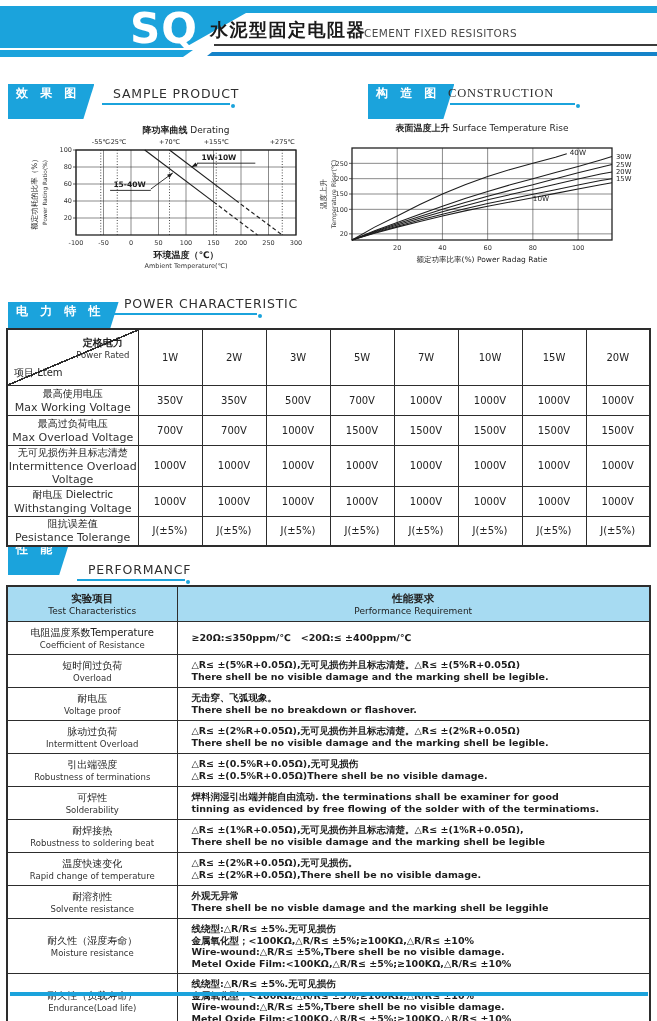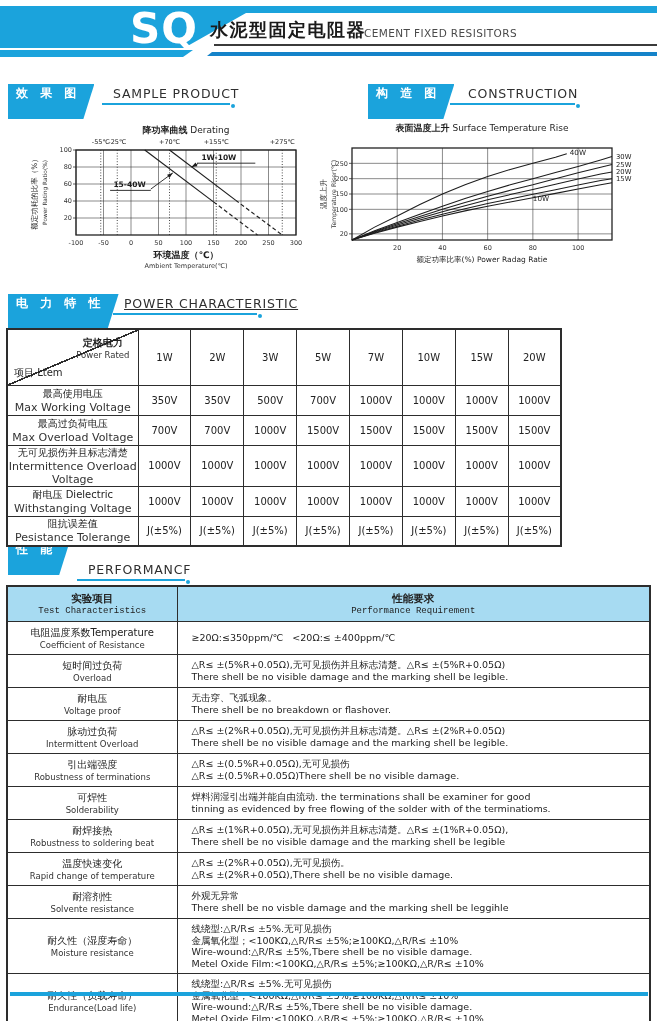--- a/index.html
+++ b/index.html
@@ -22,43 +22,43 @@
     clip-path:polygon(0 0,100% 0,calc(100% - 11px) 100%,0 100%);white-space:nowrap;}
   .sec-en{position:absolute;font-size:12.5px;color:#2f2f2f;letter-spacing:.8px;white-space:nowrap;}
   .sec-line{position:absolute;height:2px;background:var(--cyan,#1ba3dc);}
   .sec-dot{position:absolute;width:4px;height:4px;border-radius:50%;background:var(--cyan,#1ba3dc);}
   
   .chart{position:absolute;}
   #chart-derating{left:28px;top:122px;}
   #chart-temprise{left:318px;top:118px;}
   
   table{border-collapse:collapse;table-layout:fixed;background:#fff;}
-  #power-table{position:absolute;left:6px;top:328px;width:556px;border:2px solid #2d2d2d;}
+  #power-table{position:absolute;left:6px;top:328px;width:645px;border:2px solid #2d2d2d;}
   #power-table th,#power-table td{border:1px solid #2d2d2d;text-align:center;font-weight:normal;padding:0;}
   #power-table thead tr{height:56px;}
   #power-table tbody tr{height:30px;}
   .corner-cell{position:relative;
     background-image:linear-gradient(to bottom right,transparent calc(50% - .8px),#2d2d2d calc(50% - .8px),#2d2d2d calc(50% + .8px),transparent calc(50% + .8px));}
   .corner-top{position:absolute;top:6px;right:8px;text-align:center;}
   .corner-top .cn{font-size:10px;font-weight:bold;}
   .corner-top .en{font-size:8.5px;color:#333;}
   .corner-bottom{position:absolute;bottom:5px;left:6px;font-size:10px;}
   .col-head{font-size:10px;}
   .row-label .cn{font-size:10px;}
   .row-label .en{font-size:11px;color:#333;}
   .val-cell{font-size:10px;}
   #perf-table{position:absolute;left:6px;top:585px;width:645px;border:2px solid #2d2d2d;}
   #perf-table th,#perf-table td{border:1px solid #2d2d2d;font-weight:normal;vertical-align:middle;}
-  #perf-table thead th{background:var(--thbg,#a7dbf2);text-align:center;height:30px;padding:2px;font-family:Liberation Mono, monospace;}
+  #perf-table thead th{background:var(--thbg,#a7dbf2);text-align:center;height:30px;padding:2px;}
   #perf-table thead .cn{font-size:10.5px;font-weight:bold;}
   #perf-table thead .en{font-size:9px;color:#222;}
   #perf-table .item-cell{text-align:center;padding:4px 0;}
   #perf-table .item-cell .cn{font-size:10px;}
   #perf-table .item-cell .en{font-size:8.5px;color:#333;}
-  #perf-table .req-cell{font-size:9.5px;line-height:1.22;padding:4px 0 4px 14px;white-space:pre-wrap;color:#1d1d1d;}
+  #perf-table .req-cell{font-size:9.5px;line-height:1.22;padding:4px 0 4px 14px;white-space:pre-wrap;color:#1d1d1d;font-weight:bold;}
   
   .footer-bar{position:absolute;left:10px;top:992px;width:638px;height:4px;background:var(--cyan,#1ba3dc);}
 </style>
 </head>
 <body>
 
 <div class="page">
 
   <div>
     <div class="banner-main"></div>
@@ -71,27 +71,27 @@
   </div>
 
   <div>
     <span class="sec-box" style="left:8px;top:84px;">效 果 图</span>
     <span class="sec-en" style="left:113px;top:86px;">SAMPLE PRODUCT</span>
     <span class="sec-line" style="left:102px;top:103px;width:128px;"></span>
     <span class="sec-dot" style="left:231px;top:104px;"></span>
   </div>
   <div>
     <span class="sec-box" style="left:368px;top:84px;">构 造 图</span>
-    <span class="sec-en" style="left:468px;top:86px;">CONSTRUCTION</span>
+    <span class="sec-en" style="left:448px;top:86px;font-family:Liberation Serif, serif;">CONSTRUCTION</span>
     <span class="sec-line" style="left:450px;top:103px;width:125px;"></span>
     <span class="sec-dot" style="left:576px;top:104px;"></span>
   </div>
   <div>
-    <span class="sec-box" style="left:8px;top:294px;">电 力 特 性</span>
-    <span class="sec-en" style="left:124px;top:296px;text-decoration:underline;">POWER CHARACTERISTIC</span>
+    <span class="sec-box" style="left:8px;top:302px;">电 力 特 性</span>
+    <span class="sec-en" style="left:124px;top:296px;">POWER CHARACTERISTIC</span>
     <span class="sec-line" style="left:113px;top:313px;width:144px;"></span>
     <span class="sec-dot" style="left:258px;top:314px;"></span>
   </div>
   <div>
     <span class="sec-box" style="left:8px;top:540px;">性 能</span>
     <span class="sec-en" style="left:88px;top:562px;">PERFORMANCF</span>
     <span class="sec-line" style="left:77px;top:579px;width:108px;"></span>
     <span class="sec-dot" style="left:186px;top:580px;"></span>
   </div>
 

